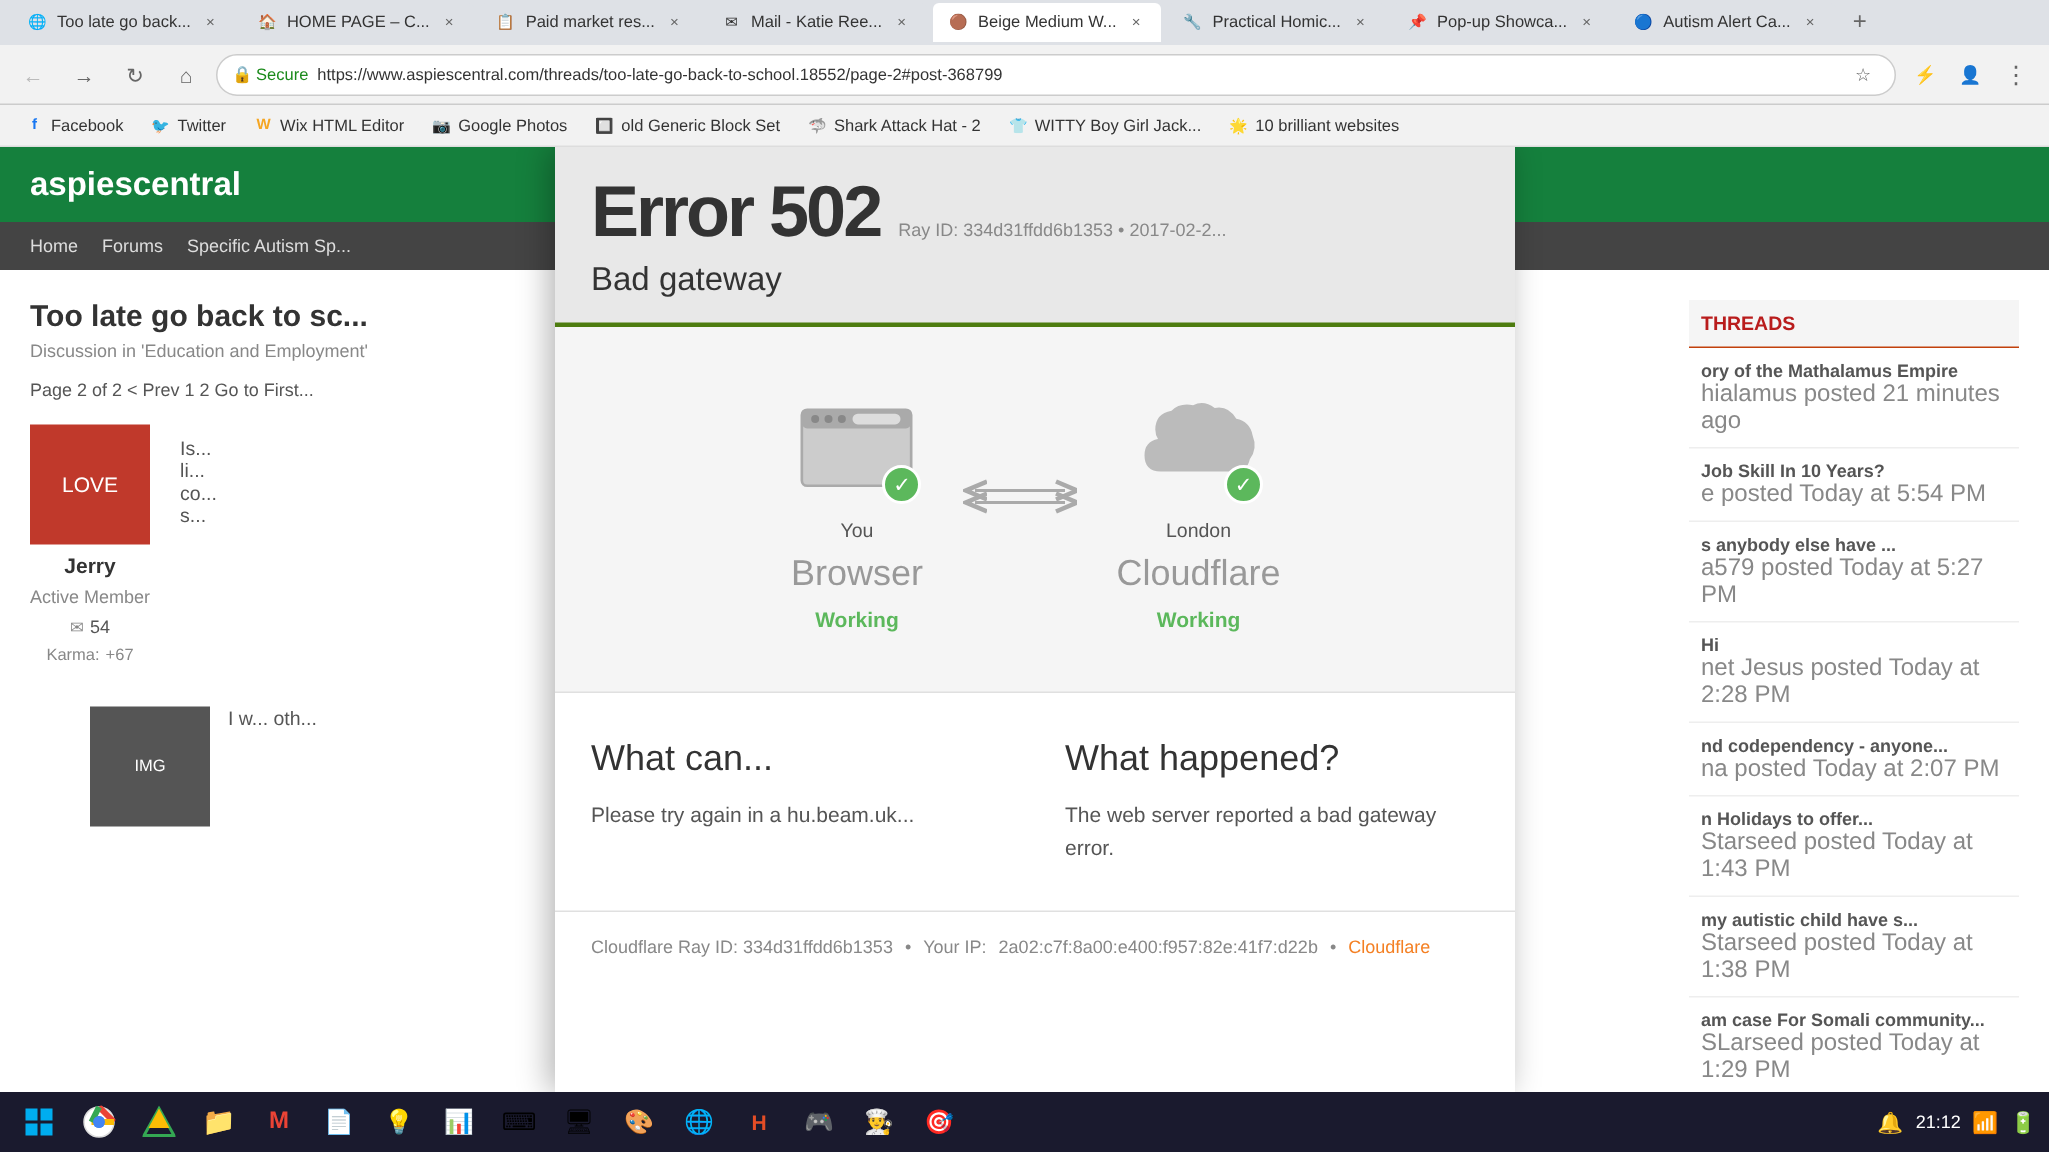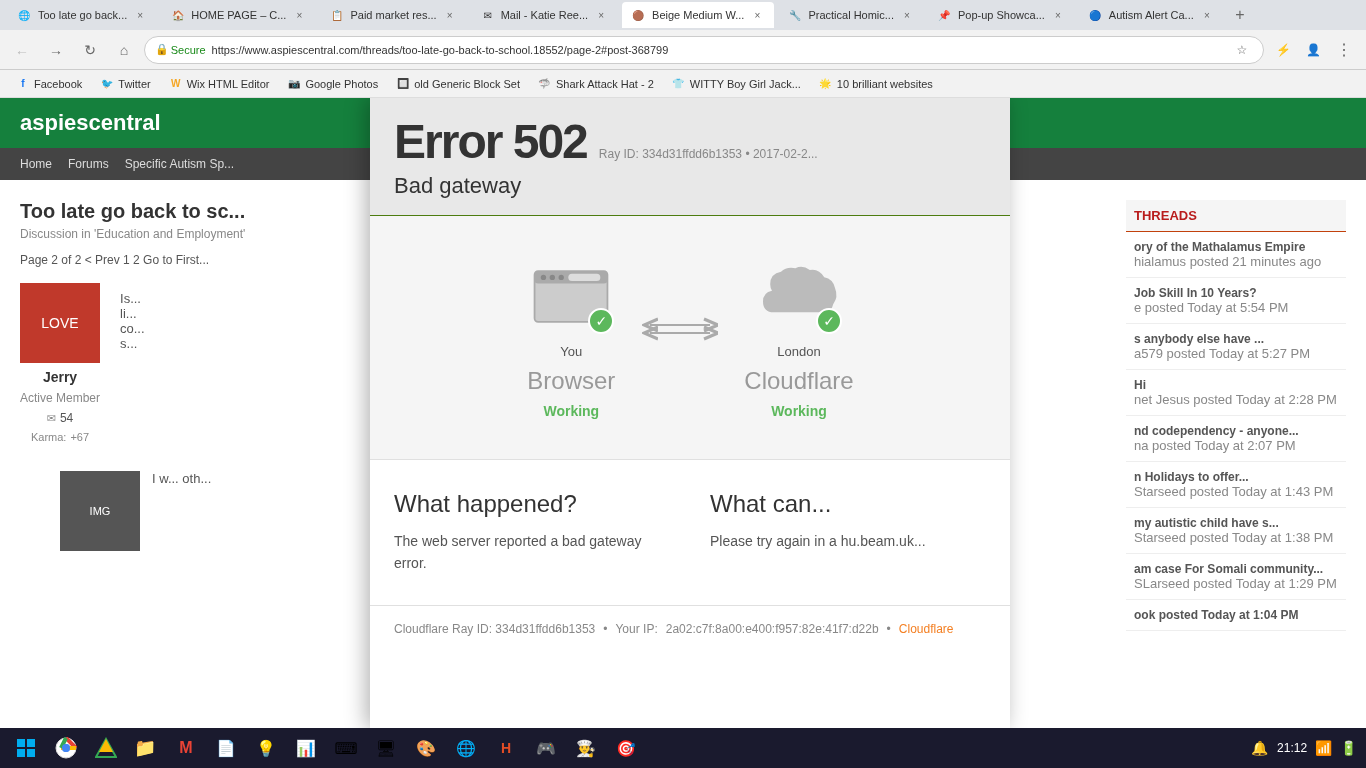--- a/index.html
+++ b/index.html
@@ -47,25 +47,25 @@
     .bg-pagination { font-size: 12px; color: #555; margin-bottom: 16px; display: flex; align-items: center; gap: 8px; }
     .bg-user-card { display: flex; gap: 12px; margin-bottom: 20px; }
     .bg-avatar { width: 80px; height: 80px; background: #c0392b; display: flex; align-items: center; justify-content: center; }
     .bg-avatar-text { color: #fff; font-size: 28px; font-weight: normal; }
     .bg-username { font-size: 14px; font-weight: bold; color: #333; }
     .bg-role { font-size: 12px; color: #888; }
     .bg-sidebar { width: 220px; }
     .bg-sidebar-title { font-size: 13px; font-weight: bold; color: #b91c1c; background: #f5f5f5; padding: 8px; border-bottom: 1px solid #c2410c; }
     .bg-thread-item { padding: 8px; border-bottom: 1px solid #eee; }
     .bg-thread-link { color: #555; font-size: 12px; font-weight: bold; }
-    .bg-thread-meta { font-size: 13px; color: #888; }
+    .bg-thread-meta { font-size: 16px; color: #888; }
 
     
     .cf-overlay { position: absolute; top: 0; left: 370px; width: 640px; height: 100%; background: #fff; box-shadow: -4px 0 20px rgba(0,0,0,0.3); overflow-y: auto; }
-    .cf-error-header { background: #e8e8e8; padding: 16px 24px; border-bottom: 1px solid #4d7c0f; }
+    .cf-error-header { background: #e8e8e8; padding: 16px 24px; border-bottom: 3px solid #4d7c0f; }
     .cf-error-code { font-size: 48px; font-weight: bold; color: #333; letter-spacing: -2px; }
     .cf-error-title { font-size: 22px; color: #333; font-weight: normal; margin-top: 4px; }
     .cf-diagram { background: #f5f5f5; padding: 40px 24px; display: flex; align-items: center; justify-content: center; gap: 24px; border-bottom: 1px solid #e0e0e0; }
     .cf-node { display: flex; flex-direction: column; align-items: center; gap: 8px; }
     .cf-icon-container { position: relative; width: 90px; height: 80px; display: flex; align-items: center; justify-content: center; }
     .cf-check { position: absolute; bottom: 2px; right: 2px; width: 26px; height: 26px; background: #5cb85c; border-radius: 50%; display: flex; align-items: center; justify-content: center; color: white; font-size: 14px; border: 2px solid white; }
     .cf-node-location { font-size: 13px; color: #555; }
     .cf-node-name { font-size: 24px; color: #999; font-weight: normal; }
     .cf-node-status { font-size: 14px; color: #5cb85c; font-weight: bold; }
     .cf-arrow { display: flex; align-items: center; color: #999; font-size: 28px; margin-top: -20px; }
@@ -350,26 +350,26 @@
         </div>
         <div class="cf-node-location">London</div>
         <div class="cf-node-name">Cloudflare</div>
         <div class="cf-node-status">Working</div>
       </div>
     </div>
 
     <div class="cf-bottom">
       <div class="cf-columns">
         <div class="cf-col">
+          <div class="cf-col-title">What can...</div>
+          <div class="cf-col-text">Please try again in a hu.beam.uk...</div>
+        </div>
+        <div class="cf-col">
           <div class="cf-col-title">What happened?</div>
           <div class="cf-col-text">The web server reported a bad gateway error.</div>
-        </div>
-        <div class="cf-col">
-          <div class="cf-col-title">What can...</div>
-          <div class="cf-col-text">Please try again in a hu.beam.uk...</div>
         </div>
       </div>
     </div>
 
     <div class="cf-footer">
       <span>Cloudflare Ray ID: 334d31ffdd6b1353</span>
       <span>•</span>
       <span>Your IP:</span>
       <span>2a02:c7f:8a00:e400:f957:82e:41f7:d22b</span>
       <span>•</span>

